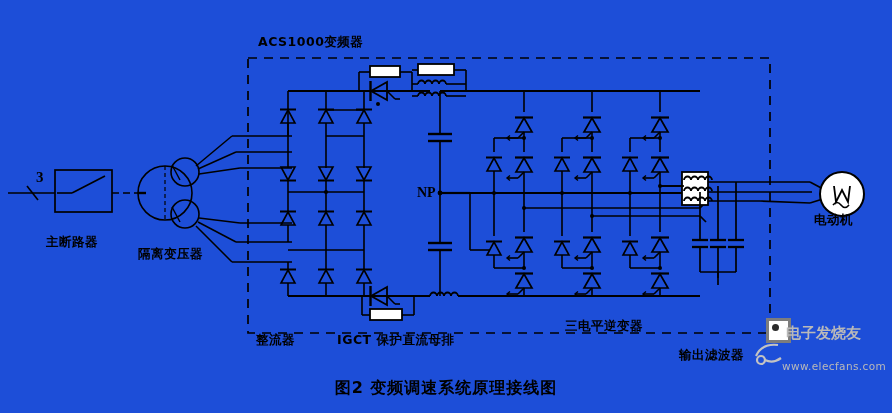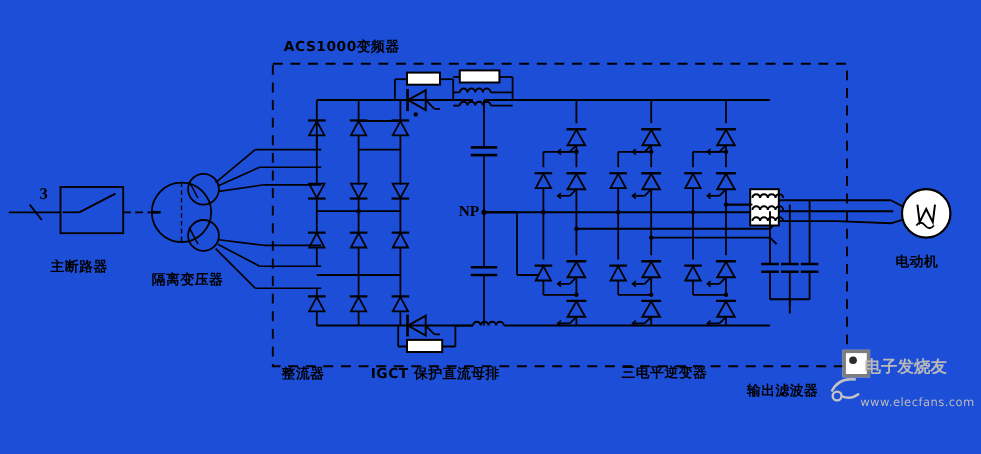--- a/index.html
+++ b/index.html
@@ -428,26 +428,27 @@
   <div class="lbl lbl-cn" style="left:46px; top:236px;">主断路器</div>
 
   <div class="lbl lbl-cn" style="left:108px; top:248px;padding-left:30px;">隔离变压器</div>
 
   <div class="lbl lbl-np" style="left:417px; top:186px;">NP</div>
 
   <div class="lbl lbl-cn" style="left:256px; top:334px;">整流器</div>
 
   <div class="lbl lbl-cn" style="left:337px; top:322px;margin-top:12px;">IGCT 保护直流母排</div>
 
-  <div class="lbl lbl-cn" style="left:565px; top:333px;">三电平逆变器</div>
+  <div class="lbl lbl-cn" style="left:565px; top:320px;">三电平逆变器</div>
 
   <div class="lbl lbl-cn" style="left:679px; top:322px;margin-top:27px;">输出滤波器</div>
 
-  <div class="lbl lbl-cn" style="left:814px; top:232px;">电动机</div>
-
+  <div class="lbl lbl-cn" style="left:814px; top:214px;">电动机</div>
+
+  <div class="caption">图2   变频调速系统原理接线图</div>
 
   <div id="wm-sq"></div>
   <svg id="wm-logo" class="wm" viewBox="0 0 34 34">
     <path d="M4,20 q6,-13 22,-11" fill="none" stroke="#c3c3c3" stroke-width="2.2"></path>
     <circle cx="9" cy="24" r="4" fill="none" stroke="#c3c3c3" stroke-width="2.2"></circle>
     <path d="M13,24 q8,4 16,-2" fill="none" stroke="#c3c3c3" stroke-width="2.2"></path>
   </svg>
   <div id="wm-cn" class="wm">电子发烧友</div>
   <div id="wm-url" class="wm">www.elecfans.com</div>
 

